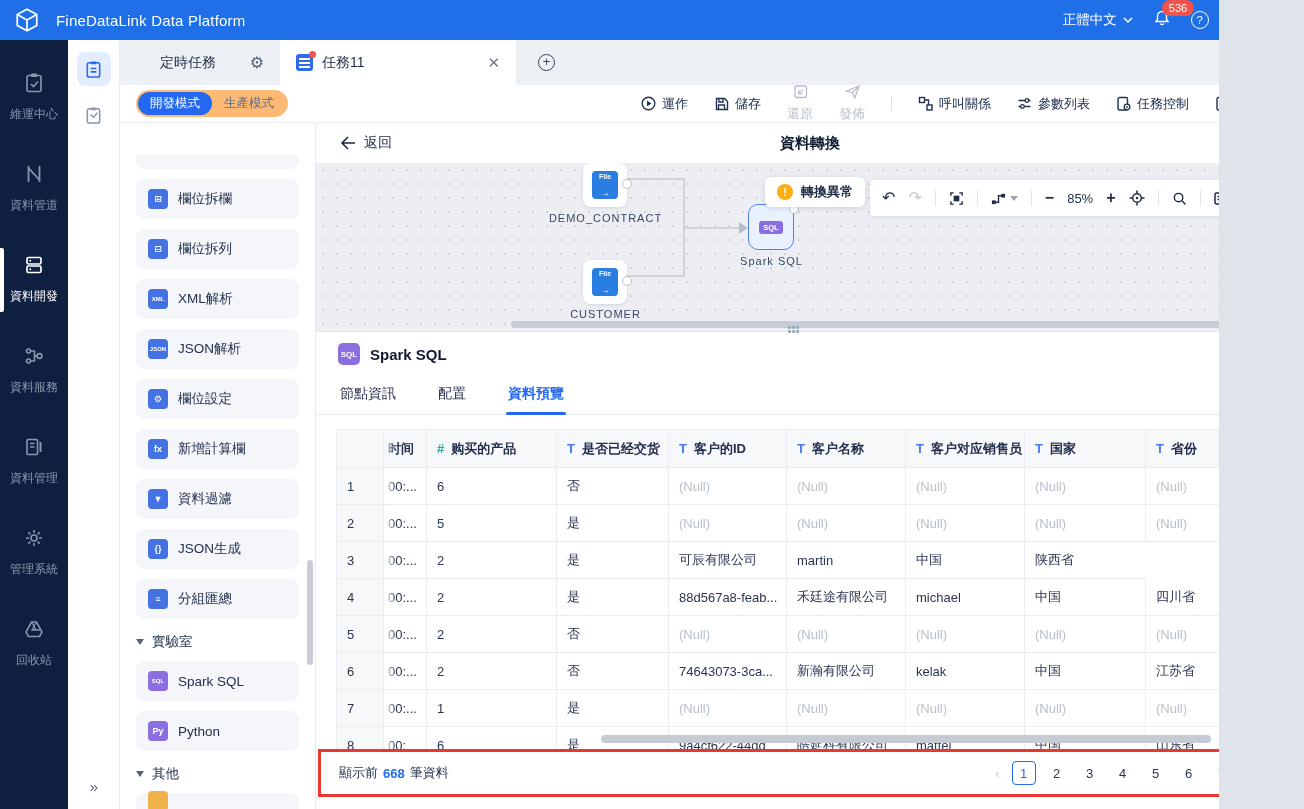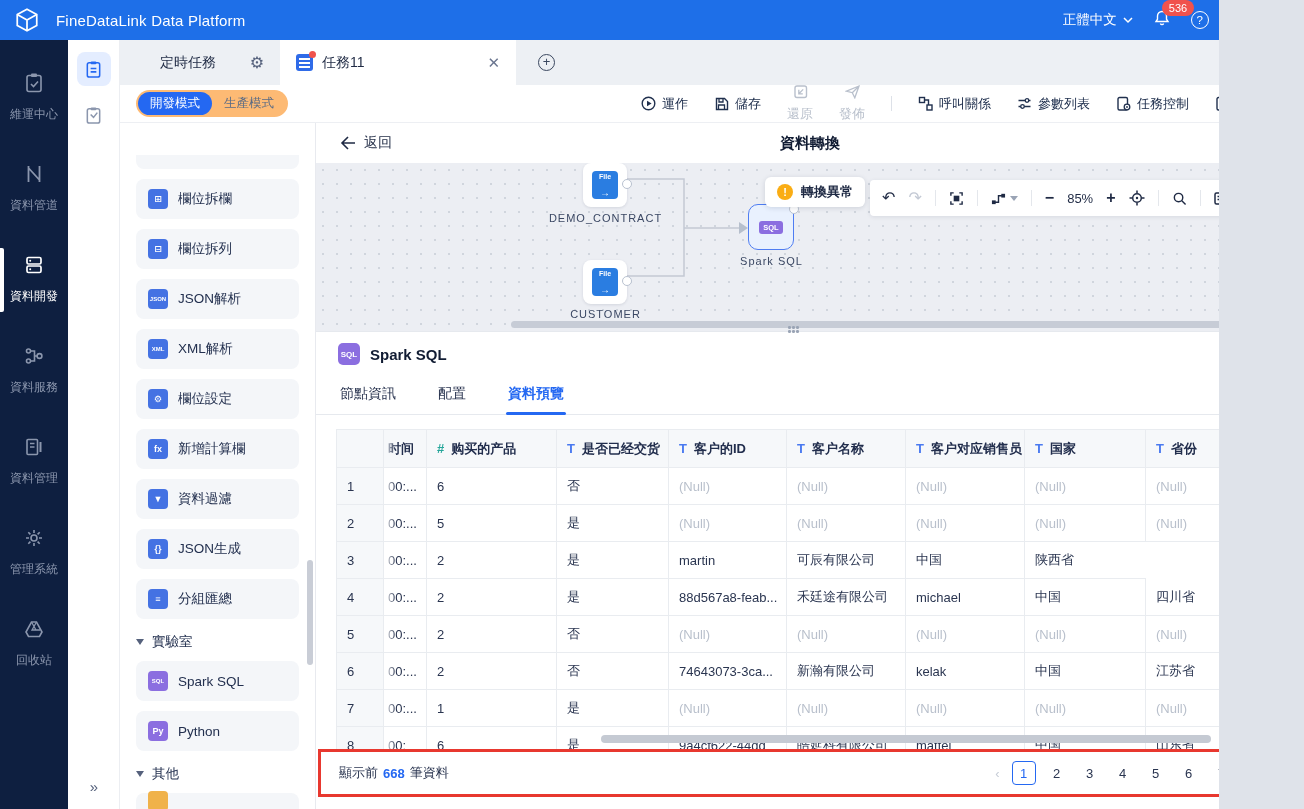--- a/index.html
+++ b/index.html
@@ -367,26 +367,26 @@
           <div class="np-card partial-top"></div>
           <div class="np-card">
             <span class="np-icon">⊞</span>
             <span>欄位拆欄</span>
           </div>
           <div class="np-card">
             <span class="np-icon">⊟</span>
             <span>欄位拆列</span>
           </div>
           <div class="np-card">
+            <span class="np-icon tiny-text">XML</span>
+            <span>XML解析</span>
+          </div>
+          <div class="np-card">
             <span class="np-icon tiny-text">JSON</span>
             <span>JSON解析</span>
-          </div>
-          <div class="np-card">
-            <span class="np-icon tiny-text">XML</span>
-            <span>XML解析</span>
           </div>
           <div class="np-card">
             <span class="np-icon">⚙</span>
             <span>欄位設定</span>
           </div>
           <div class="np-card">
             <span class="np-icon">fx</span>
             <span>新增計算欄</span>
           </div>
           <div class="np-card">
@@ -599,22 +599,22 @@
                   <div class="tcell null">(Null)</div>
                   <div class="tcell null">(Null)</div>
                   <div class="tcell null">(Null)</div>
                   <div class="tcell null">(Null)</div>
                 </div>
                 <div class="trow">
                   <div class="tcell idx">3</div>
                   <div class="tcell timecol">00:...</div>
                   <div class="tcell">2</div>
                   <div class="tcell">是</div>
+                  <div class="tcell">可辰有限公司</div>
                   <div class="tcell">martin</div>
-                  <div class="tcell">可辰有限公司</div>
                   <div class="tcell">中国</div>
                   <div class="tcell">陕西省</div>
                 </div>
                 <div class="trow">
                   <div class="tcell idx">4</div>
                   <div class="tcell timecol">00:...</div>
                   <div class="tcell">2</div>
                   <div class="tcell">是</div>
                   <div class="tcell">88d567a8-feab...</div>
                   <div class="tcell">禾廷途有限公司</div>

